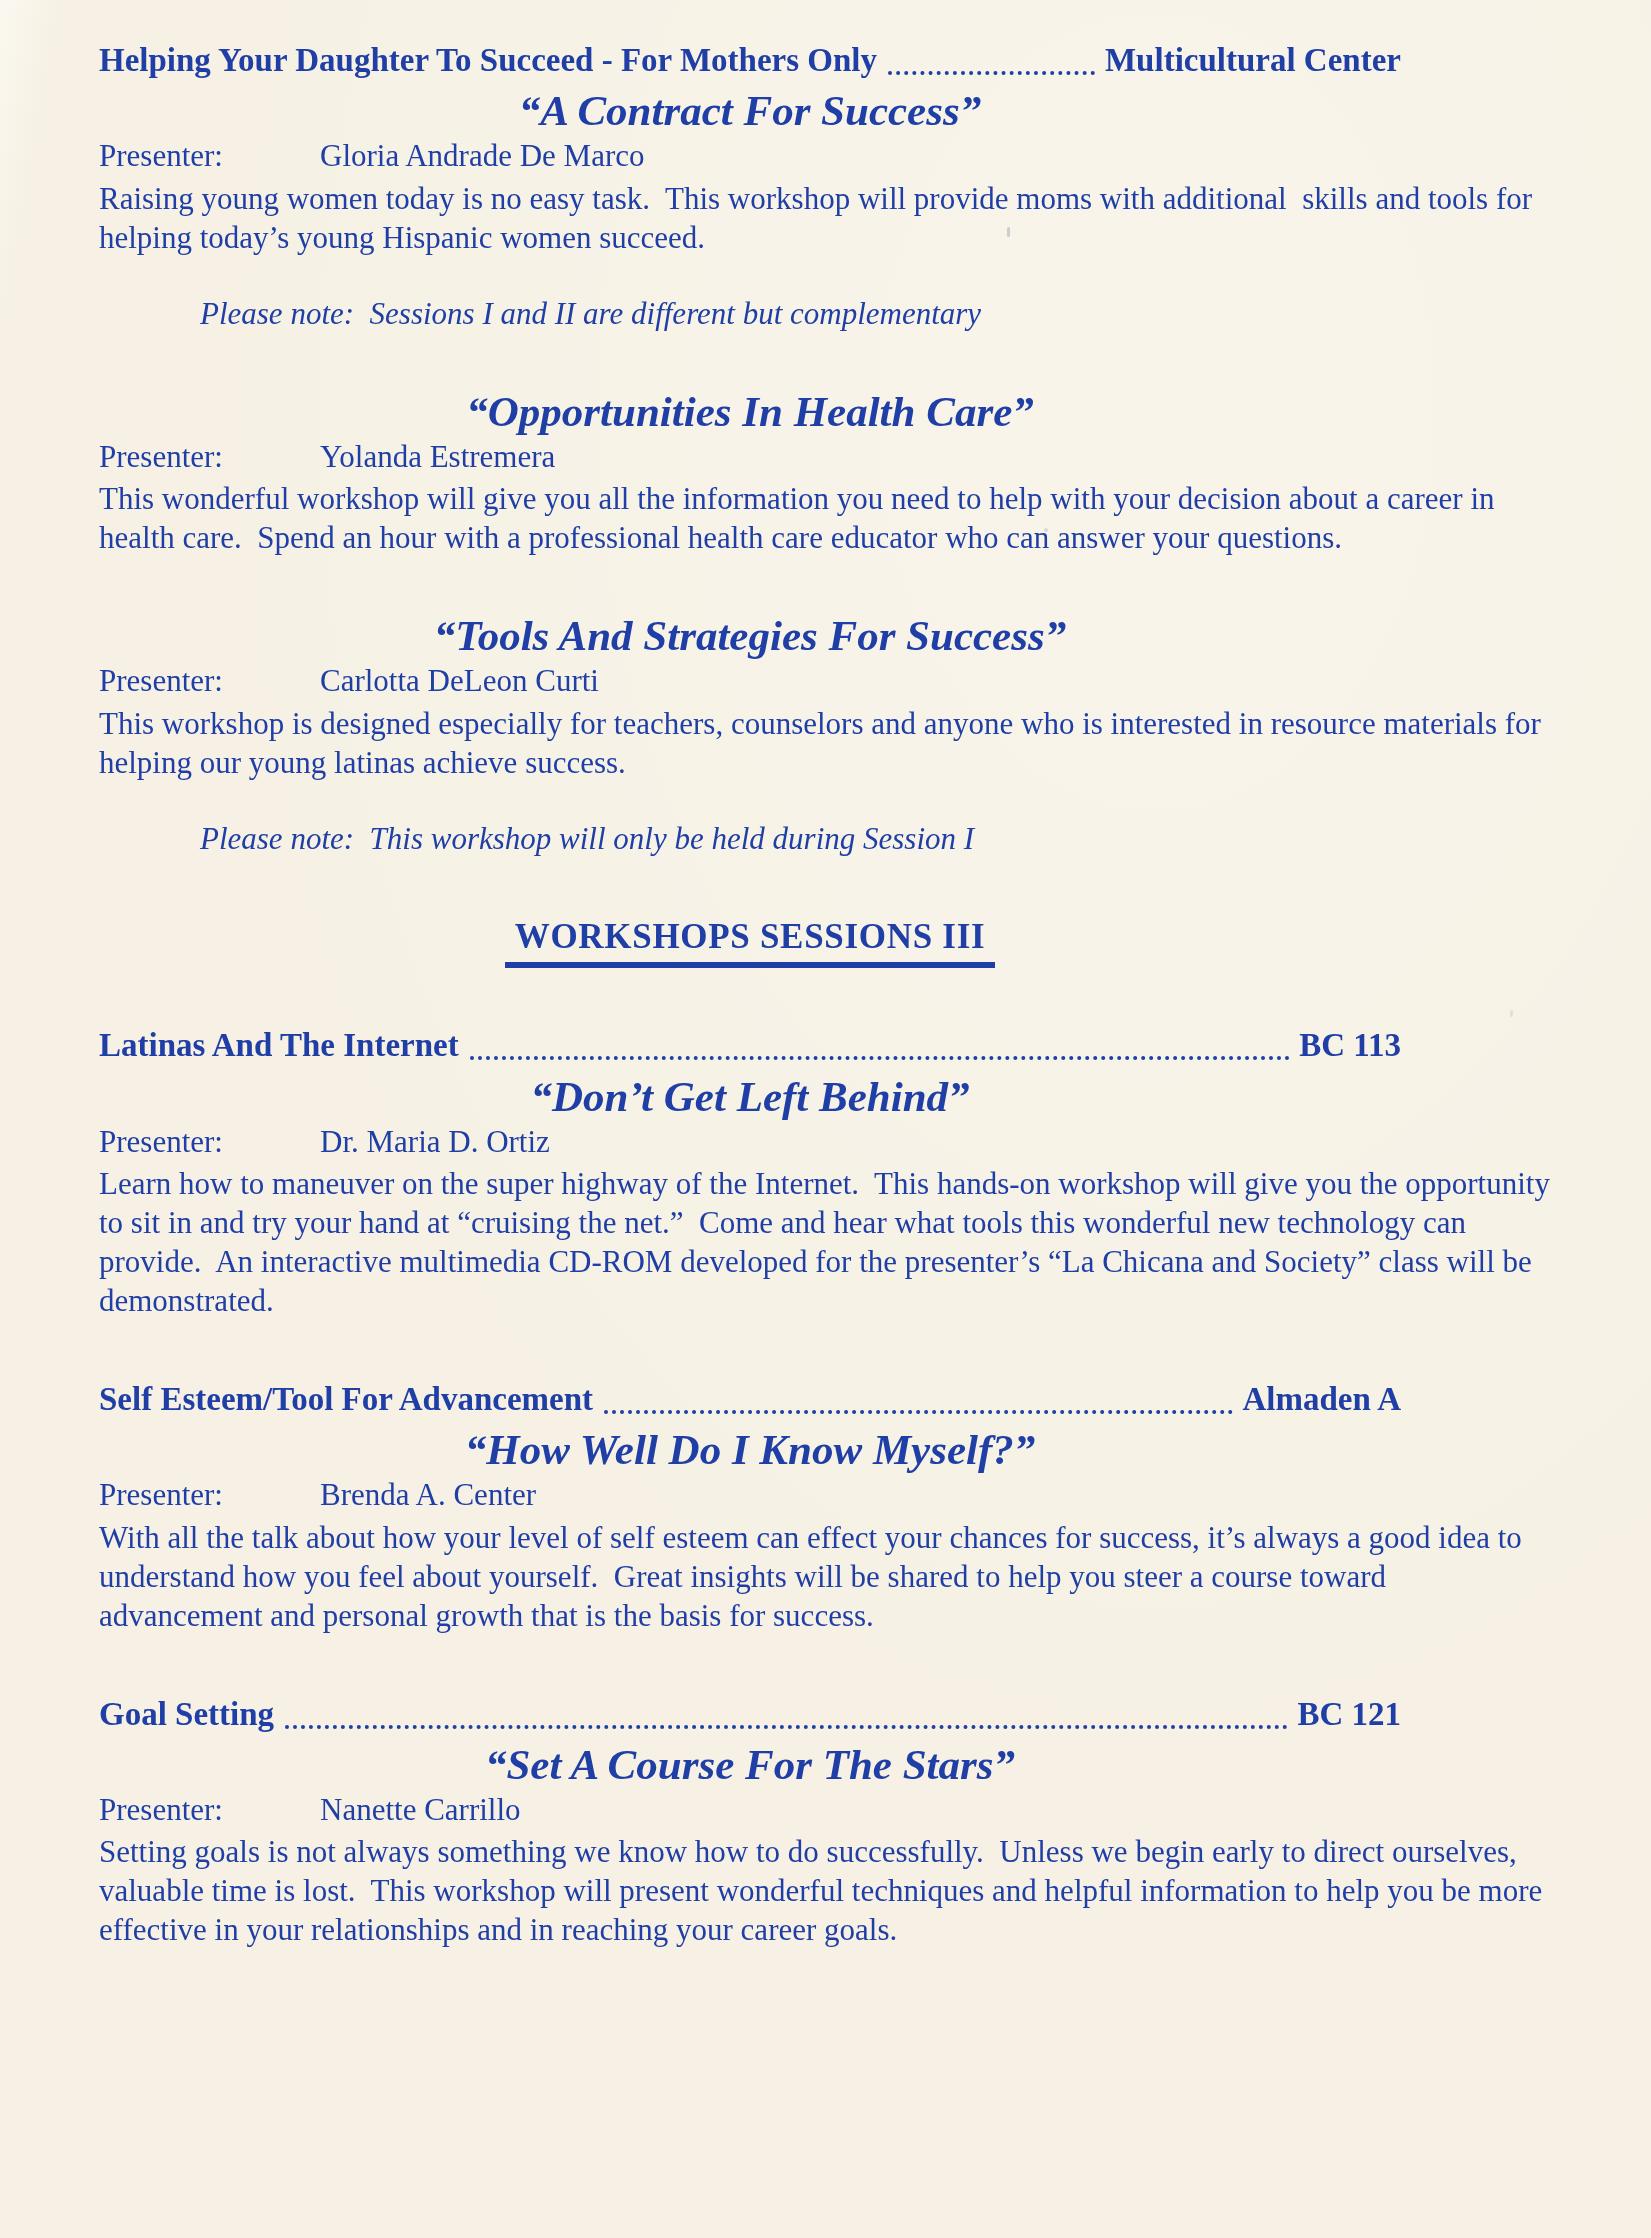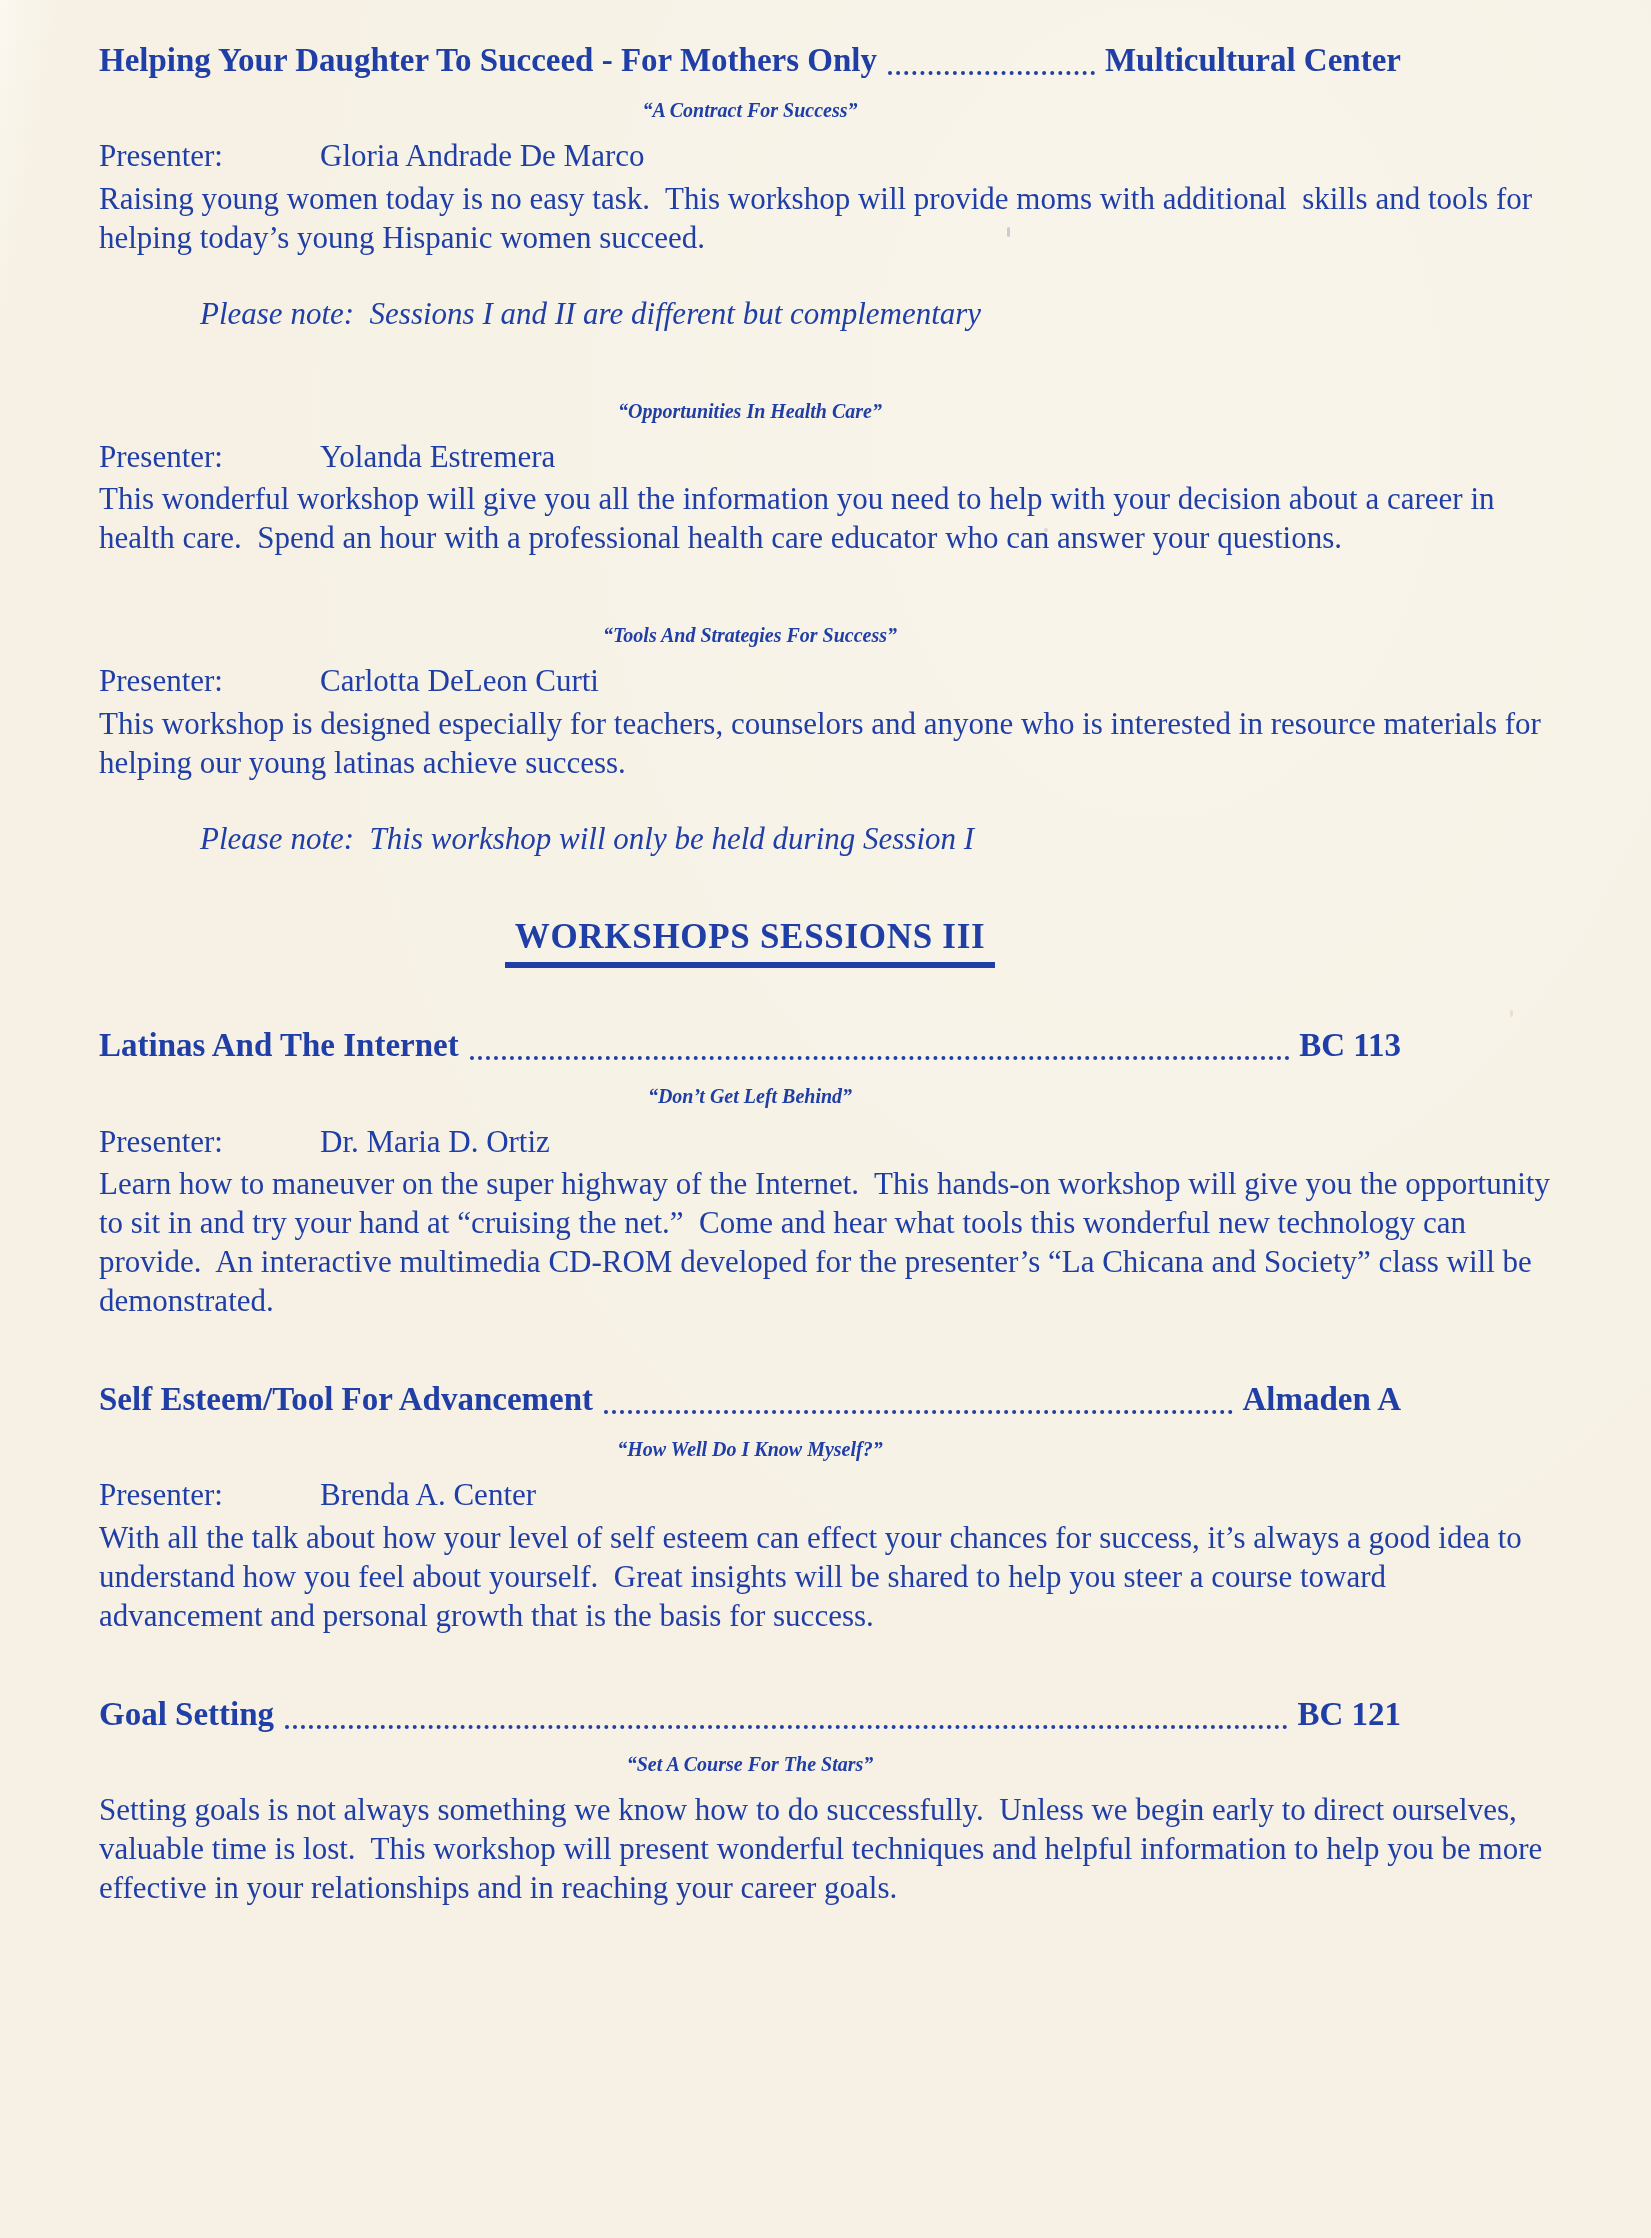--- a/index.html
+++ b/index.html
@@ -48,21 +48,21 @@
     margin: 0 9.5px 6.1px 11px;
     border-bottom: 4.1px dotted var(--ink);
     min-width: 41px;
   }
   .workshop-location { flex: 0 0 auto; }
   .subtitle {
     margin: 10.2px 149px 6.1px 0;
     text-align: center;
     font-weight: bold;
     font-style: italic;
-    font-size: 20px;
+    font-size: 43px;
   }
   .presenter-row { margin-bottom: 3.4px; }
   .presenter-label {
     display: inline-block;
     min-width: 221px;
   }
   .description {
     margin: 0;
     white-space: pre-wrap;
   }
@@ -159,20 +159,23 @@
     <p class="description">With all the talk about how your level of self esteem can effect your chances for success, it’s always a good idea to understand how you feel about yourself.  Great insights will be shared to help you steer a course toward advancement and personal growth that is the basis for success.</p>
   </section>
 
   <section class="workshop">
     <div class="title-row">
       <span class="workshop-title">Goal Setting</span>
       <span class="dot-leader"></span>
       <span class="workshop-location">BC 121</span>
     </div>
     <div class="subtitle">“Set A Course For The Stars”</div>
+    <div class="presenter-row">
+      <span class="presenter-label">Presenter:</span><span class="presenter-name">Nanette Carrillo</span>
+    </div>
     <p class="description">Setting goals is not always something we know how to do successfully.  Unless we begin early to direct ourselves, valuable time is lost.  This workshop will present wonderful techniques and helpful information to help you be more effective in your relationships and in reaching your career goals.</p>
   </section>
 
   <span class="speck s1"></span>
   <span class="speck s2"></span>
   <span class="speck s3"></span>
 </div>
 
 
 </body></html>

